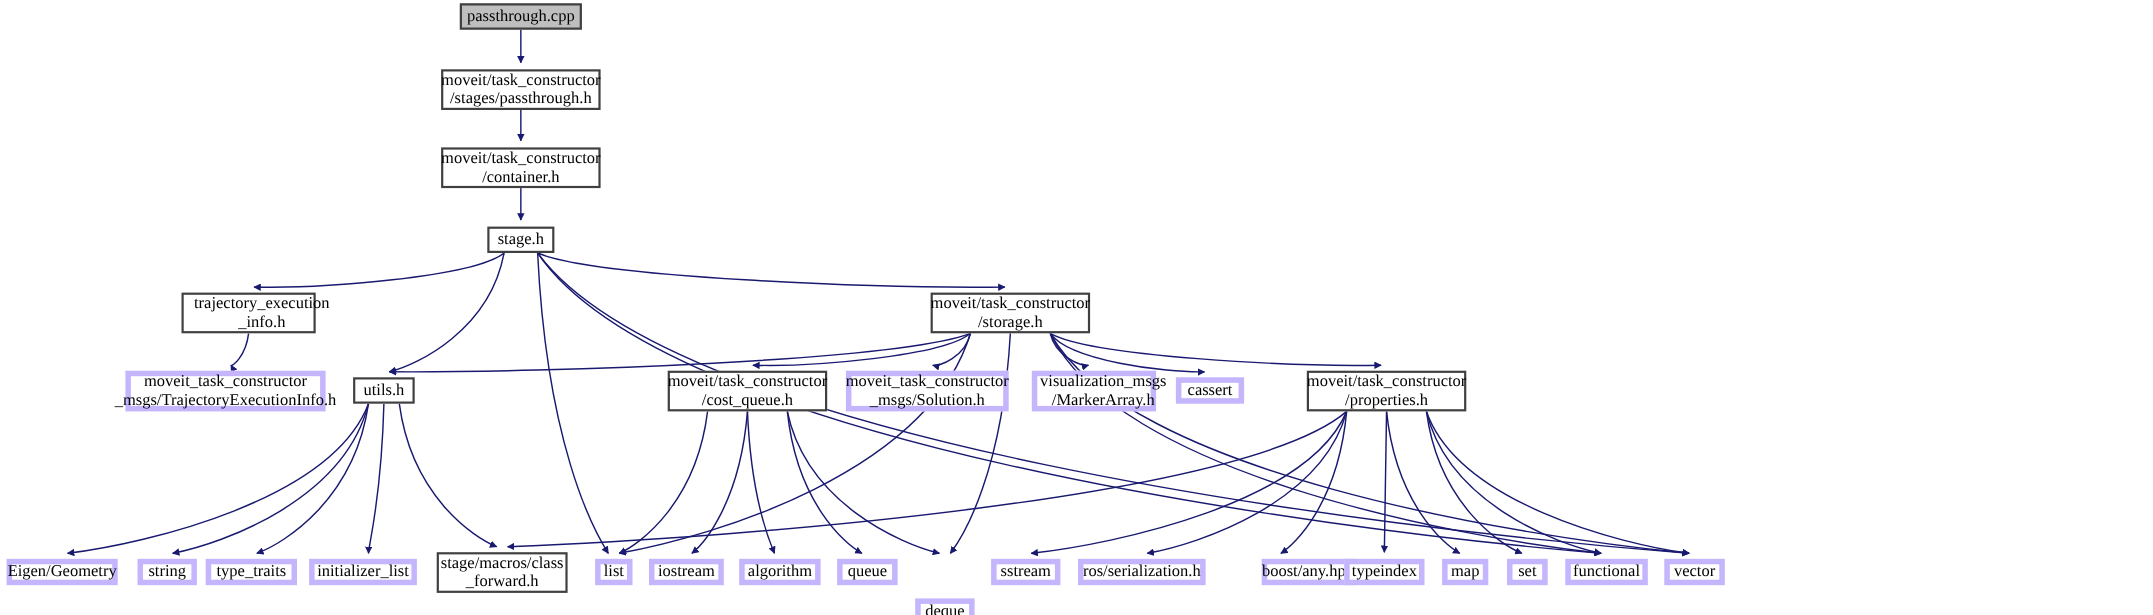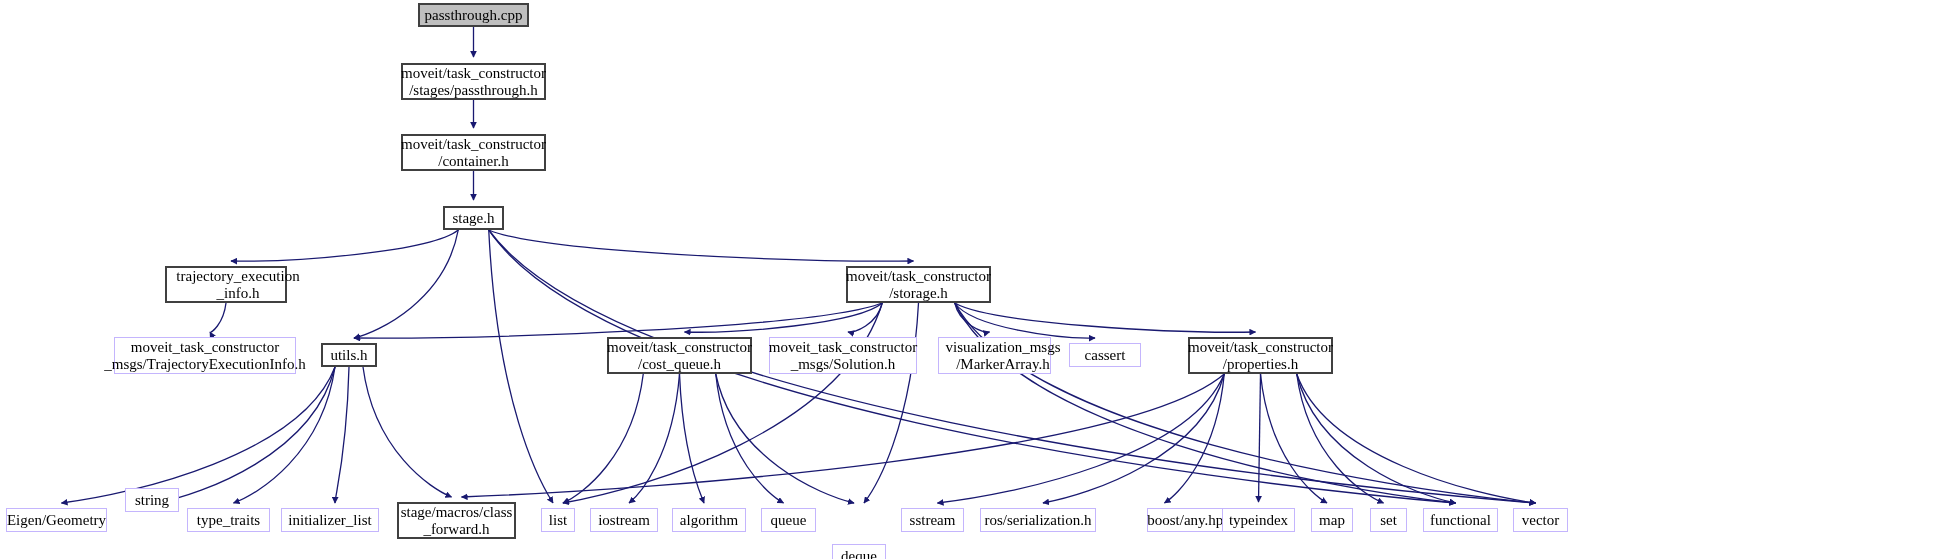--- a/index.html
+++ b/index.html
@@ -27,21 +27,21 @@
   .node {
     position: absolute;
     box-sizing: border-box;
     display: flex;
     align-items: center;
     justify-content: center;
     text-align: center;
     line-height: 1.12;
     color: #000000;
     background: #ffffff;
-    border: 1px solid #c4b5fd;
+    border: 5px solid #c4b5fd;
     font-size: 15px;
     white-space: pre;
     z-index: 2;
   }
   
   .node.strong {
     border: 2px solid #404040;
   }
   
   .node.root {
@@ -117,25 +117,25 @@
 /storage.h</div>
       <div class="node light" style="left: 114px; top: 337px; width: 182px; height: 37px;">moveit_task_constructor
 _msgs/TrajectoryExecutionInfo.h</div>
       <div class="node strong hdr" style="left: 321px; top: 343px; width: 56px; height: 24px;">utils.h</div>
       <div class="node strong hdr" style="left: 607px; top: 337px; width: 145px; height: 37px;">moveit/task_constructor
 /cost_queue.h</div>
       <div class="node light" style="left: 769px; top: 337px; width: 148px; height: 37px;">moveit_task_constructor
 _msgs/Solution.h</div>
       <div class="node light" style="left: 938px; top: 337px; width: 113px; height: 37px; padding-left: 17px;">visualization_msgs
 /MarkerArray.h</div>
-      <div class="node light" style="left: 1069px; top: 343px; width: 72px; height: 24px;">cassert</div>
+      <div class="node light" style="left: 1069px; top: 343px; width: 62px; height: 24px;">cassert</div>
       <div class="node strong hdr" style="left: 1188px; top: 337px; width: 145px; height: 37px;">moveit/task_constructor
 /properties.h</div>
       <div class="node light" style="left: 6px; top: 508px; width: 101px; height: 24px;">Eigen/Geometry</div>
-      <div class="node light" style="left: 125px; top: 488px; width: 54px; height: 24px;">string</div>
+      <div class="node light" style="left: 125px; top: 508px; width: 54px; height: 24px;">string</div>
       <div class="node light" style="left: 187px; top: 508px; width: 83px; height: 24px;">type_traits</div>
       <div class="node light" style="left: 281px; top: 508px; width: 98px; height: 24px;">initializer_list</div>
       <div class="node strong hdr" style="left: 397px; top: 502px; width: 119px; height: 37px;">stage/macros/class
 _forward.h</div>
       <div class="node light" style="left: 541px; top: 508px; width: 34px; height: 24px;">list</div>
       <div class="node light" style="left: 590px; top: 508px; width: 68px; height: 24px;">iostream</div>
       <div class="node light" style="left: 672px; top: 508px; width: 74px; height: 24px;">algorithm</div>
       <div class="node light" style="left: 761px; top: 508px; width: 55px; height: 24px;">queue</div>
       <div class="node light" style="left: 832px; top: 508px; width: 54px; height: 24px; margin-top: 36px;">deque</div>
       <div class="node light" style="left: 901px; top: 508px; width: 63px; height: 24px;">sstream</div>

